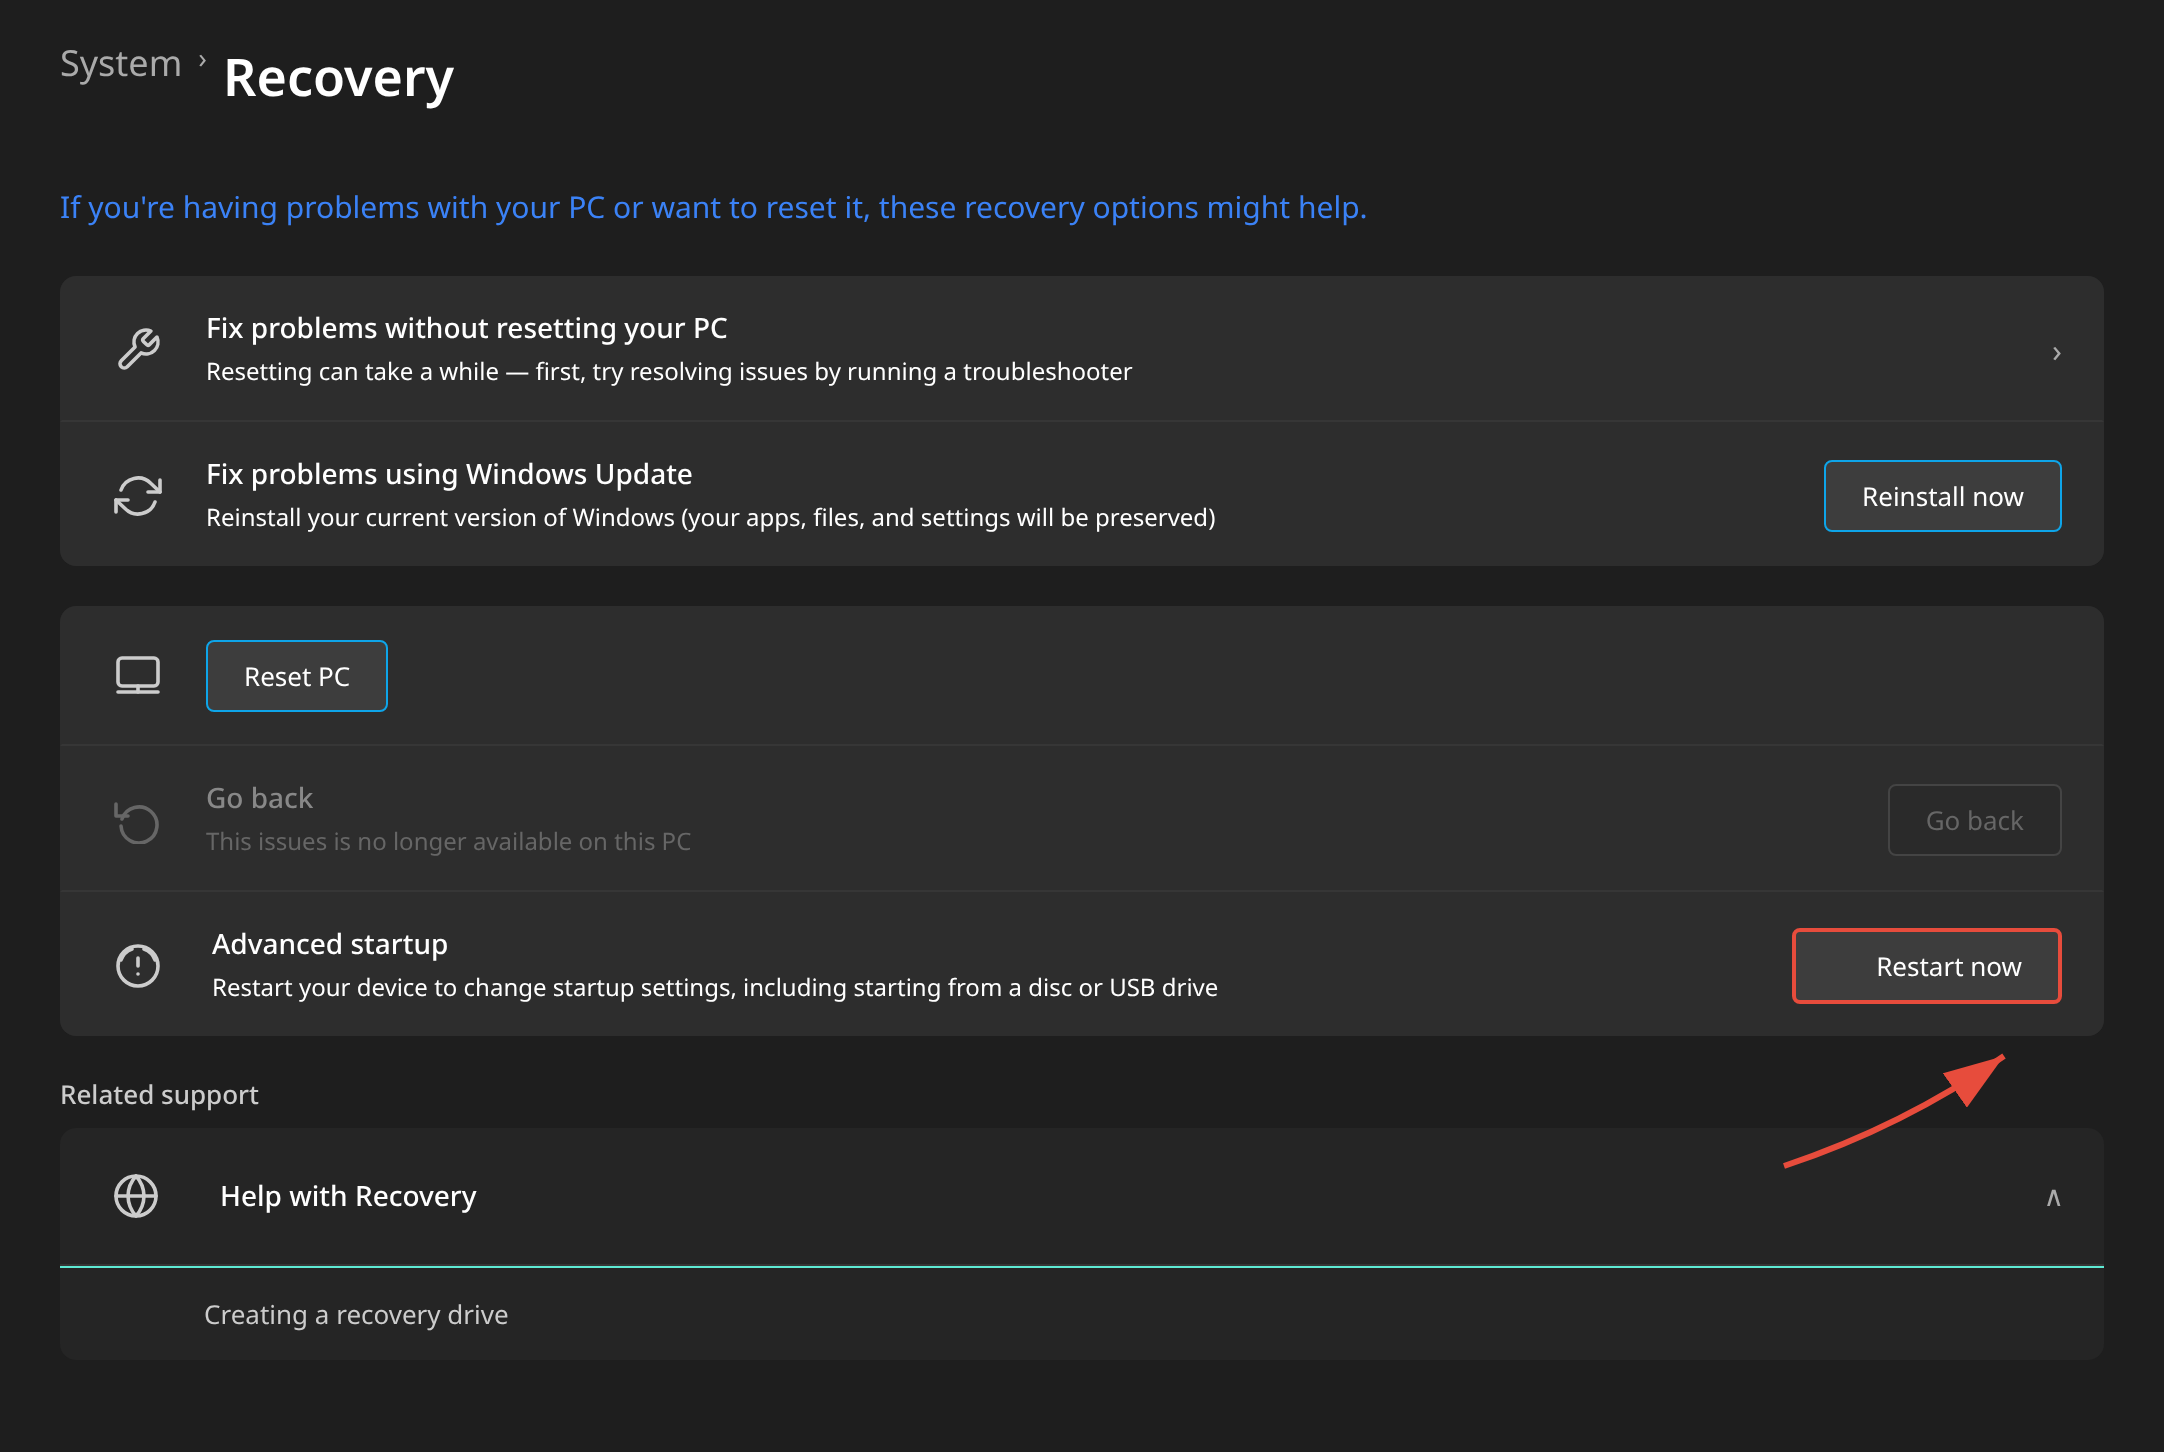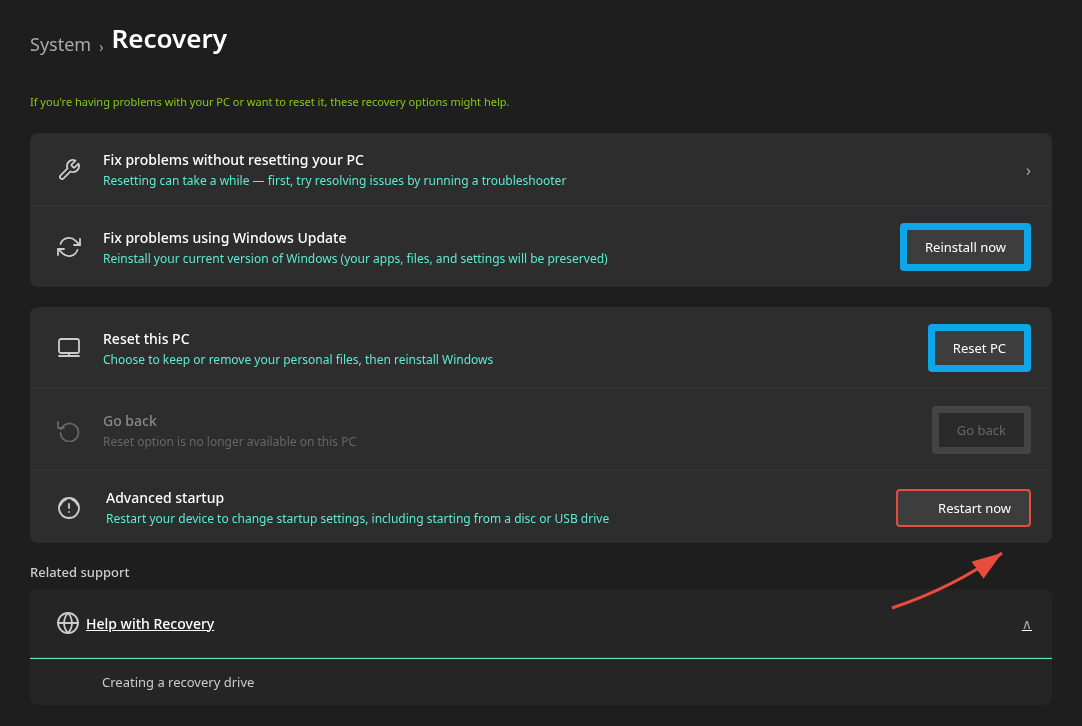--- a/index.html
+++ b/index.html
@@ -11,40 +11,40 @@
       width: 1082px;
       min-height: 726px;
       overflow-x: hidden;
     }
     .page-container {
       padding: 20px 30px 30px 30px;
       max-width: 1082px;
     }
     .breadcrumb {
       display: flex;
-      align-items: flex-end;
+      align-items: flex-start;
       gap: 8px;
       margin-bottom: 12px;
     }
     .breadcrumb-system {
       color: #aaaaaa;
       font-size: 18px;
     }
     .breadcrumb-chevron {
       color: #aaaaaa;
       font-size: 14px;
     }
     .breadcrumb-current {
       color: #ffffff;
       font-size: 26px;
       font-weight: 600;
     }
     .page-subtitle {
-      color: #84cc16;
-      font-size: 11px;
+      color: #3b82f6;
+      font-size: 15px;
       margin-bottom: 24px;
       margin-top: 38px;
     }
     .card {
       background-color: #2d2d2d;
       border-radius: 8px;
       margin-bottom: 4px;
       display: flex;
       align-items: center;
       padding: 16px 20px;
@@ -74,36 +74,36 @@
       font-size: 14px;
       font-weight: 500;
       color: #ffffff;
       margin-bottom: 3px;
     }
     .card-title.dimmed {
       color: #888888;
     }
     .card-desc {
       font-size: 12px;
-      color: #5eead4;
+      color: #ffffff;
     }
     .card-desc.dimmed {
       color: #666666;
     }
     .card-action {
       display: flex;
       align-items: center;
     }
     .chevron-btn {
       color: #aaaaaa;
       font-size: 16px;
     }
     .btn {
       background-color: #3d3d3d;
-      border: 7px solid #0ea5e9;
+      border: 1px solid #0ea5e9;
       border-radius: 4px;
       color: #ffffff;
       padding: 8px 18px;
       font-size: 13px;
       cursor: pointer;
       font-family: 'Segoe UI', system-ui, sans-serif;
       white-space: nowrap;
     }
     .btn.disabled {
       background-color: #2a2a2a;
@@ -154,24 +154,23 @@
     }
     .accordion-card {
       background-color: #252525;
       border-radius: 8px;
       overflow: hidden;
     }
     .accordion-header {
       display: flex;
       align-items: center;
       padding: 16px 20px;
-      gap: 0;
+      gap: 24px;
       cursor: pointer;
       border-bottom: 1px solid #363636;
-      text-decoration: underline;
     }
     .accordion-title {
       flex: 1;
       font-size: 14px;
       font-weight: 500;
       color: #ffffff;
     }
     .accordion-chevron {
       color: #aaaaaa;
       font-size: 14px;
@@ -244,39 +243,35 @@
   <div class="cards-group" style="position:relative;">
 
     <div class="card">
       <div class="card-icon">
         <svg viewBox="0 0 24 24" fill="none" stroke="currentColor" stroke-width="1.8" stroke-linecap="round" stroke-linejoin="round">
           <rect x="2" y="3" width="20" height="14" rx="2" ry="2"></rect>
           <line x1="2" y1="20" x2="22" y2="20"></line>
           <path d="M12 17v3"></path>
         </svg>
       </div>
-      <div class="card-text">
-        <div class="card-title">Reset this PC</div>
-        <div class="card-desc">Choose to keep or remove your personal files, then reinstall Windows</div>
-      </div>
       <div class="card-action">
         <button class="btn">Reset PC</button>
       </div>
     </div>
 
     <div class="card">
       <div class="card-icon" style="color:#666;">
         <svg viewBox="0 0 24 24" fill="none" stroke="currentColor" stroke-width="1.8" stroke-linecap="round" stroke-linejoin="round">
           <polyline points="1 4 1 10 7 10"></polyline>
           <path d="M3.51 15a9 9 0 1 0 .49-3.5"></path>
         </svg>
       </div>
       <div class="card-text">
         <div class="card-title dimmed">Go back</div>
-        <div class="card-desc dimmed">Reset option is no longer available on this PC</div>
+        <div class="card-desc dimmed">This issues is no longer available on this PC</div>
       </div>
       <div class="card-action">
         <button class="btn disabled">Go back</button>
       </div>
     </div>
 
     <div class="card restart-card" style="position:relative;">
       <div class="card-icon">
         <svg viewBox="0 0 24 24" fill="none" stroke="currentColor" stroke-width="1.8" stroke-linecap="round" stroke-linejoin="round">
           <circle cx="12" cy="12" r="10"></circle>

